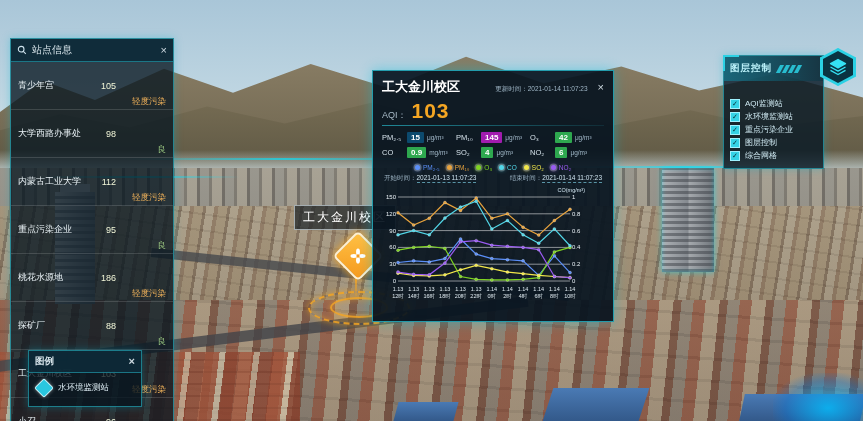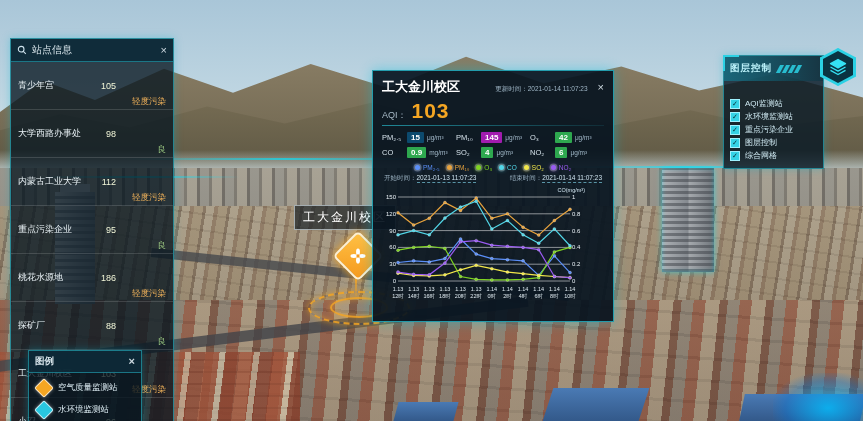--- a/index.html
+++ b/index.html
@@ -514,24 +514,20 @@
     </div>
   </div>
 
   <div class="panel legend-panel">
     <div class="panel-head">
       <span>图例</span>
       <span class="close">×</span>
     </div>
     <div class="legend-items">
 
-        <div class="legend-item">
-          <span class="diamond" style="background: rgb(245, 166, 35);"></span>
-          <span>空气质量监测站</span>
-        </div>
 
         <div class="legend-item">
           <span class="diamond" style="background: rgb(41, 199, 224);"></span>
           <span>水环境监测站</span>
         </div>
       </div>
   </div>
 
 </div>
 

